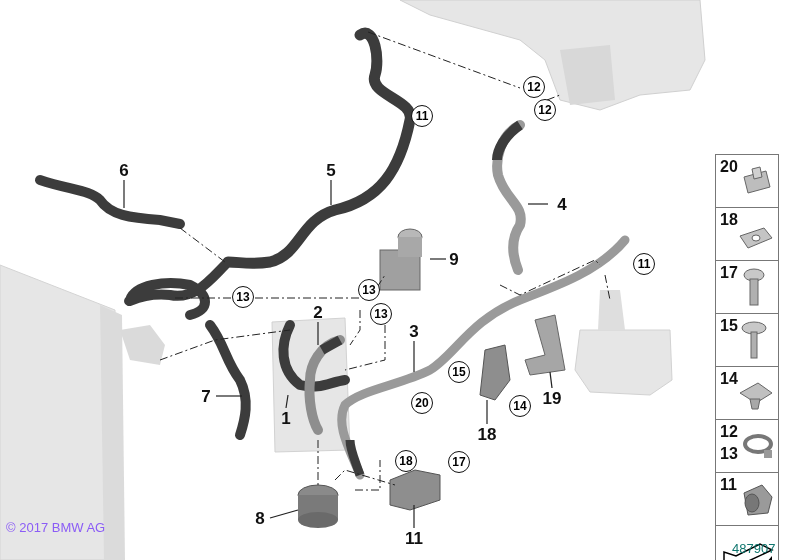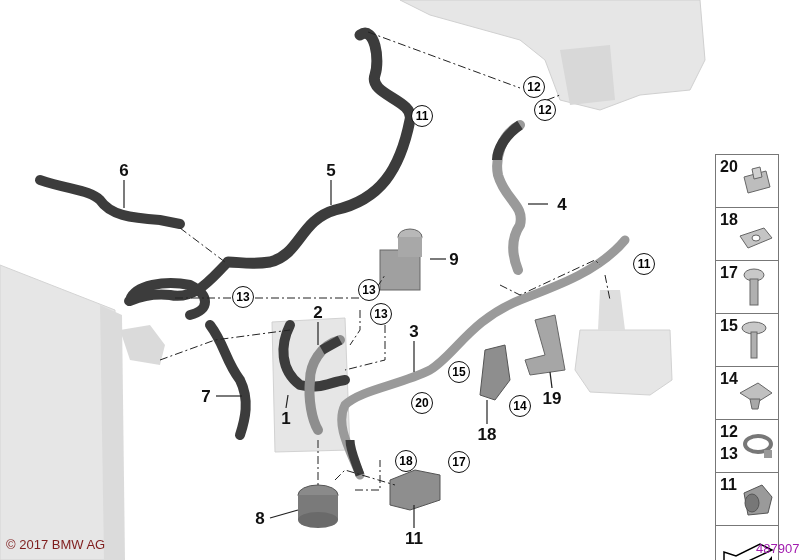--- a/index.html
+++ b/index.html
@@ -6,22 +6,22 @@
   body{width:800px;height:560px;position:relative;overflow:hidden;font-family:"Liberation Sans",sans-serif;}
   #diagram{position:absolute;left:0;top:0;width:800px;height:560px;}
   .lbl{position:absolute;font-weight:bold;font-size:17px;color:#111;line-height:1;transform:translate(-50%,-50%);}
   .circ{position:absolute;width:22px;height:22px;border:1.6px solid #111;border-radius:50%;background:#fff;font-size:12px;font-weight:bold;display:flex;align-items:center;justify-content:center;transform:translate(-50%,-50%);box-sizing:border-box;}
   #legend{position:absolute;left:715px;top:154px;width:64px;}
   .lg-cell{height:52px;border:1px solid #777;border-bottom:none;position:relative;background:#fff;}
   .lg-cell:last-child{border-bottom:1px solid #777;}
   .lg-num{position:absolute;left:4px;top:4px;font-weight:bold;font-size:16px;line-height:16px;color:#111;}
   .lg-num2{position:absolute;left:4px;top:26px;font-weight:bold;font-size:16px;line-height:16px;color:#111;}
   .lg-img{position:absolute;right:4px;top:6px;width:36px;height:40px;}
-  #copyright{position:absolute;left:6px;top:537px;font-size:13px;color:#7f1d1d;}
-  #refnum{position:absolute;left:732px;top:541px;font-size:13px;color:#a21caf;margin-left:24px;}
+  #copyright{position:absolute;left:6px;top:520px;font-size:13px;color:#8b5cf6;}
+  #refnum{position:absolute;left:732px;top:541px;font-size:13px;color:#0f766e;}
 </style>
 </head>
 <body>
 
 <div id="diagram">
   <svg width="800" height="560" viewBox="0 0 800 560">
 
     <g opacity="0.9">
       <path d="M0 265 L115 310 L118 560 L0 560 Z" fill="#e4e4e4" stroke="#cfcfcf"></path>
       <path d="M100 305 L122 315 L125 560 L104 560 Z" fill="#d8d8d8"></path>

